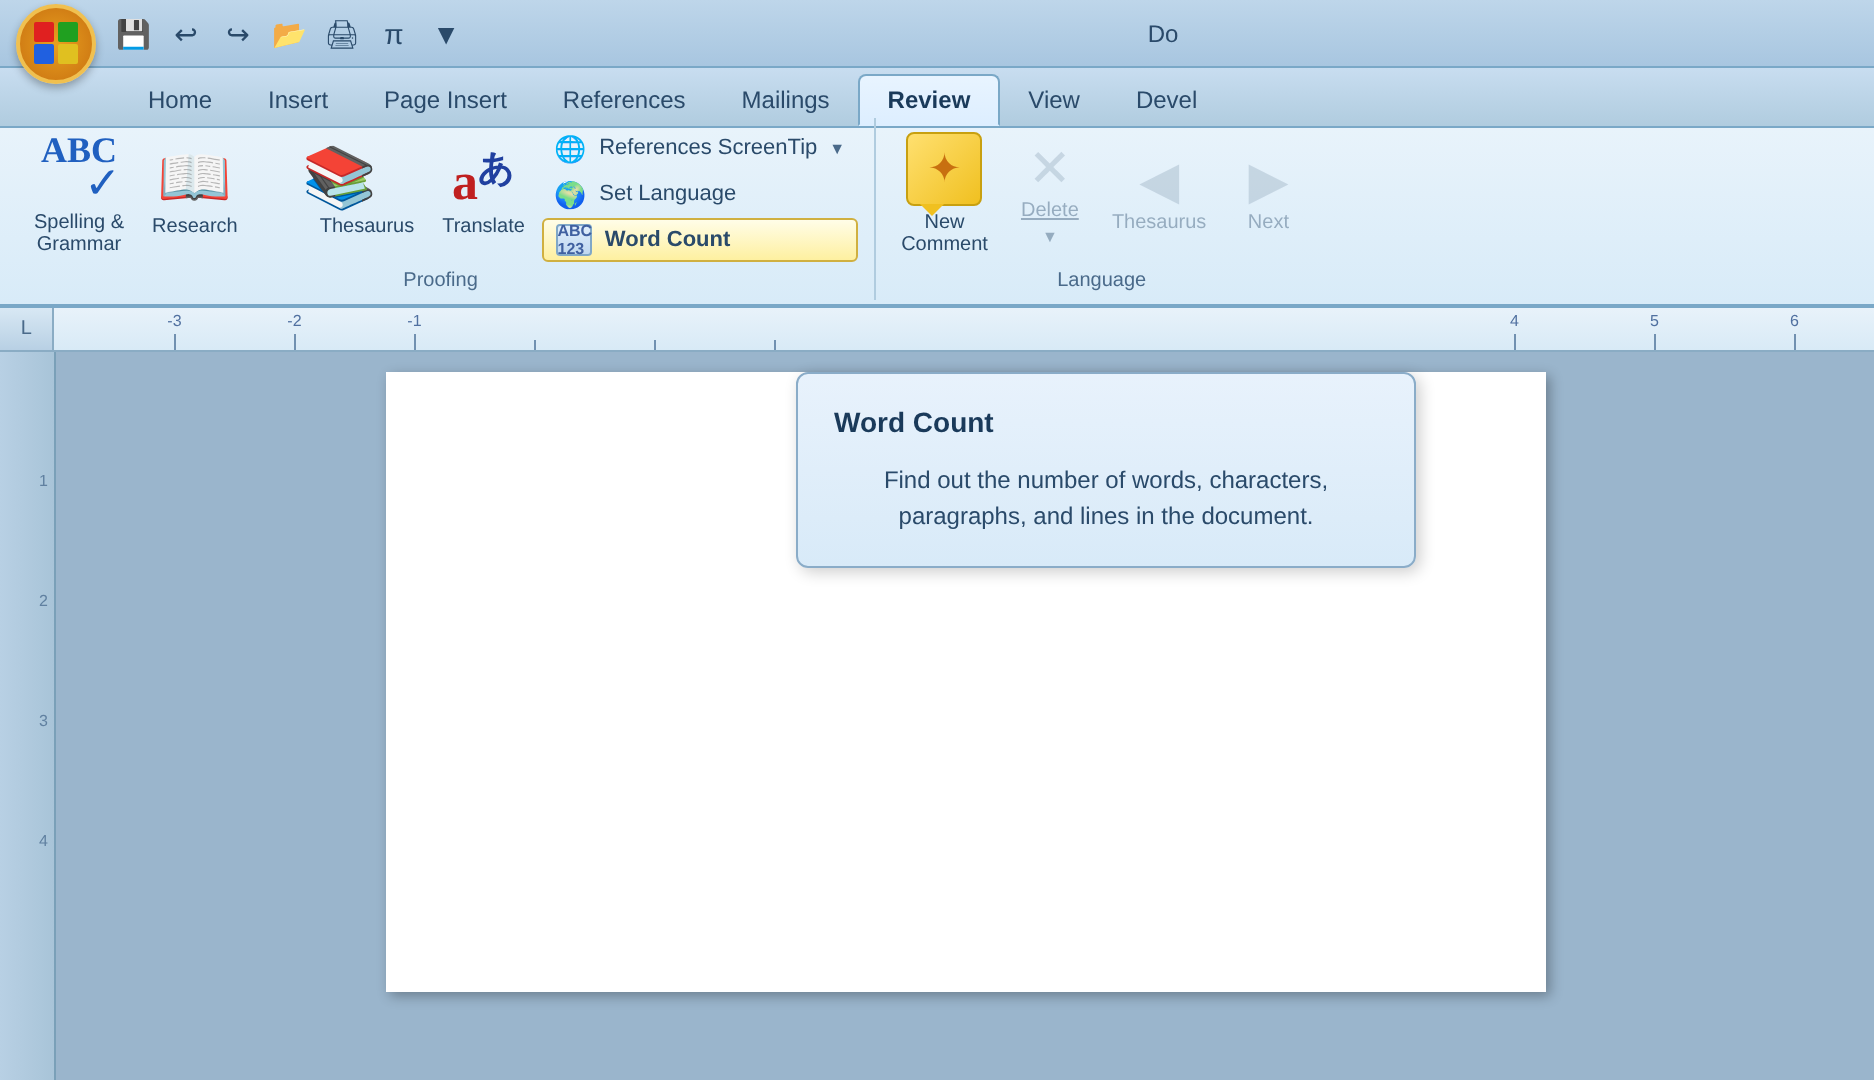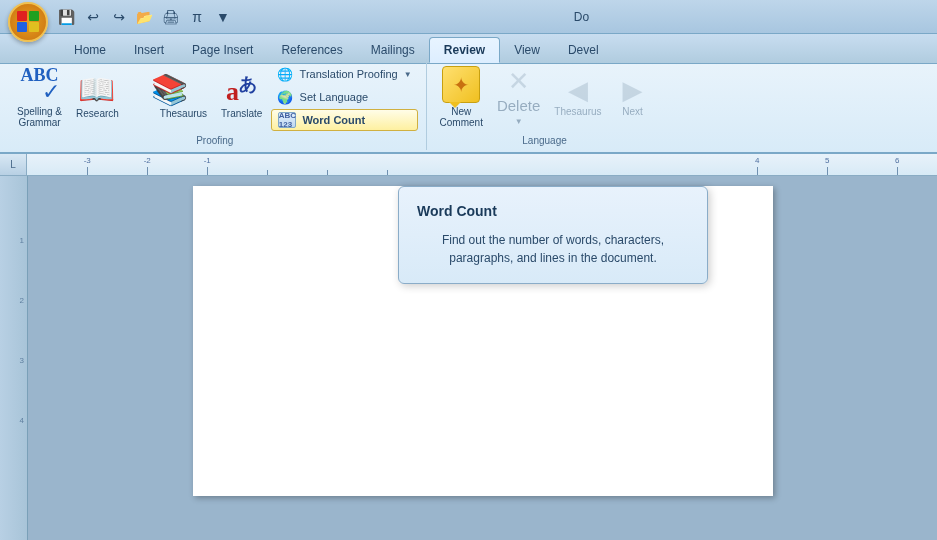--- a/index.html
+++ b/index.html
@@ -417,21 +417,21 @@
       <div class="ribbon-btn">
         <div style="font-size:26px; line-height:1; color:#4060a0; font-family:serif; font-weight:bold; position:relative;">
           <span style="color:#c02020;">a</span><span style="font-size:18px; vertical-align:super; color:#2040a0;">あ</span>
         </div>
         <span style="font-size:10px; color:#2a4a6a;">Translate</span>
       </div>
 
       <div class="ribbon-stack">
         <div class="ribbon-btn-small">
           <span style="font-size:13px;">🌐</span>
-          <span style="font-size:11px; color:#2a4a6a;">Translation Proofing</span>
+          <span style="font-size:11px; color:#2a4a6a;">References ScreenTip</span>
           <span style="font-size:8px; color:#4a6a8a;">▼</span>
         </div>
         <div class="ribbon-btn-small">
           <span style="font-size:13px;">🌍</span>
           <span style="font-size:11px; color:#2a4a6a;">Set Language</span>
         </div>
         <div class="ribbon-btn-small ribbon-btn-small-highlighted">
           <div class="wc-icon">ABC<br>123</div>
           <span style="font-size:11px; color:#2a4a6a; font-weight:bold;">Word Count</span>
         </div>
@@ -445,21 +445,21 @@
 
       <div class="ribbon-btn">
         <div class="comment-icon">
           <span class="comment-star">✦</span>
         </div>
         <span style="font-size:10px; text-align:center; color:#2a4a6a;">New<br>Comment</span>
       </div>
 
       <div class="ribbon-btn disabled">
         <div style="font-size:26px; line-height:1; opacity:0.4;">✕</div>
-        <span style="font-size:15px; color:#2a4a6a;">Delete</span>
+        <span style="font-size:10px; color:#2a4a6a;text-decoration:underline;">Delete</span>
         <span style="font-size:8px;">▼</span>
       </div>
 
       <div class="ribbon-btn disabled">
         <div style="font-size:26px; line-height:1; opacity:0.4;">◀</div>
         <span style="font-size:10px; color:#2a4a6a;">Thesaurus</span>
       </div>
 
       <div class="ribbon-btn disabled">
         <div style="font-size:26px; line-height:1; opacity:0.4;">▶</div>

